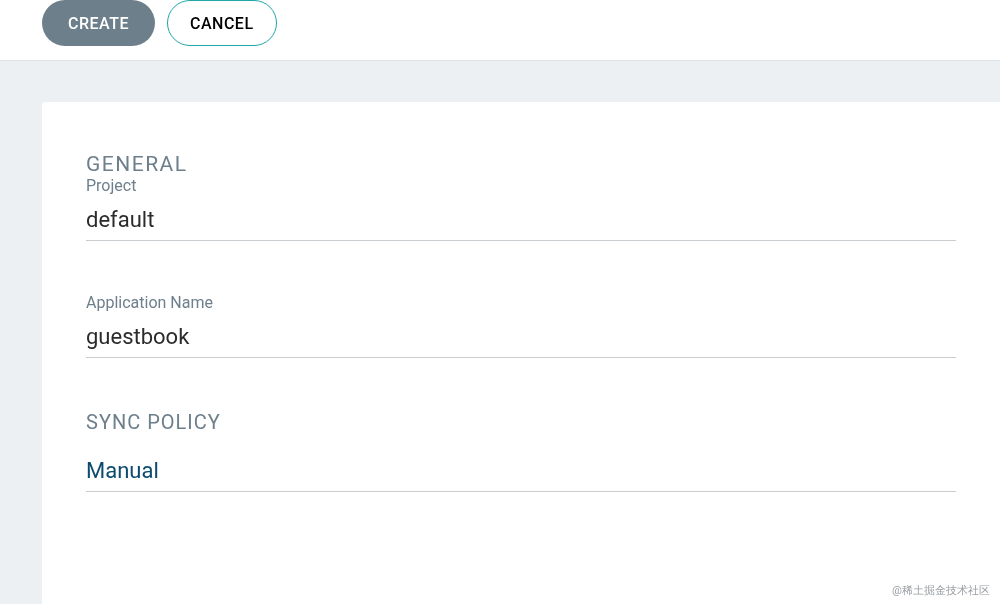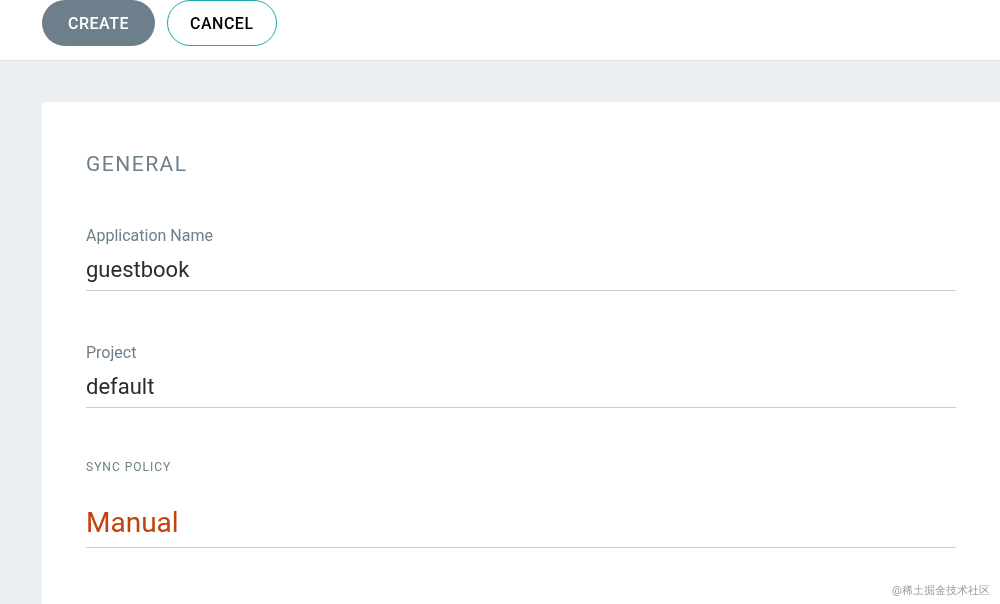--- a/index.html
+++ b/index.html
@@ -54,21 +54,20 @@
       margin: 41px 0 0 42px;
       padding: 50px 44px 40px 44px;
       border-radius: 4px 0 0 0;
       min-height: 520px;
     }
     .section-heading {
       font-size: 21px;
       font-weight: 400;
       color: #6d7f8b;
       letter-spacing: 1.5px;
-      margin-bottom: 50px;
     }
     .form-group {
       margin-bottom: 52px;
       position: relative;
     }
     .form-label {
       font-size: 16px;
       color: #6d7f8b;
       display: block;
       margin-bottom: 8px;
@@ -82,35 +81,35 @@
       color: #2b2b2b;
       padding: 4px 0 8px 0;
       background: transparent;
       outline: none;
       font-family: inherit;
     }
     .form-input::placeholder {
       color: #9aa5ae;
     }
     .section-heading-inline {
-      font-size: 12px;
+      font-size: 20px;
       font-weight: 400;
       color: #6d7f8b;
       letter-spacing: 1px;
-      margin-bottom: 32px;
+      margin-bottom: 24px;
     }
     .select-wrap {
       position: relative;
     }
     .select-value {
       width: 100%;
       border: none;
       border-bottom: 1px solid #c8cdd1;
-      font-size: 28px;
-      color: #c2410c;
+      font-size: 22px;
+      color: #0c4a6e;
       padding: 0 0 8px 0;
       background: transparent;
       cursor: pointer;
     }
     .watermark {
       position: fixed;
       right: 10px;
       bottom: 6px;
       font-size: 11px;
       color: #8e949a;
@@ -124,27 +123,27 @@
   <div class="header-buttons">
     <button class="btn btn-primary">CREATE</button>
     <button class="btn btn-secondary">CANCEL</button>
   </div>
 </div>
 
 <div class="panel">
   <h2 class="section-heading">GENERAL</h2>
 
   <div class="form-group">
-    <label class="form-label">Application Name</label>
-    <input type="text" class="form-input" value="guestbook" style="">
+    <label class="form-label">Project</label>
+    <input type="text" class="form-input" value="default" style="">
   </div>
 
   <div class="form-group">
-    <label class="form-label">Project</label>
-    <input type="text" class="form-input" value="default" style="">
+    <label class="form-label">Application Name</label>
+    <input type="text" class="form-input" value="guestbook" style="">
   </div>
 
   <div class="section-heading-inline">SYNC POLICY</div>
 
   <div class="select-wrap">
     <div class="select-value">Manual</div>
   </div>
 </div>
 
 <div class="watermark">@稀土掘金技术社区</div>

